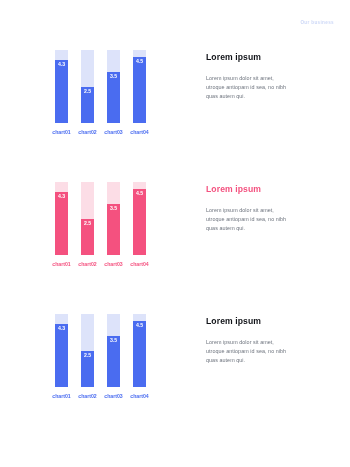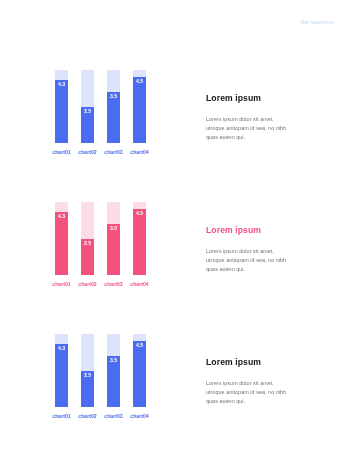--- a/index.html
+++ b/index.html
@@ -13,21 +13,21 @@
 
   .corner-label {
     position:absolute; top:20px; right:16px;
     font-size:4.6px; letter-spacing:0.35px;
     color:#cdd8f7; font-weight:600;
     white-space:nowrap;
   }
 
   .section {
     position:absolute; left:0; width:294px; height:132px;
-    display:flex; align-items:center;gap:40px;
+    display:flex; align-items:flex-start;gap:40px;
   }
   .sec1 { top:50px; }
   .sec2 { top:182px; }
   .sec3 { top:314px; }
 
   
   .chart {
     position:relative;
     width:120px; margin-left:55px;
     height:92px;

